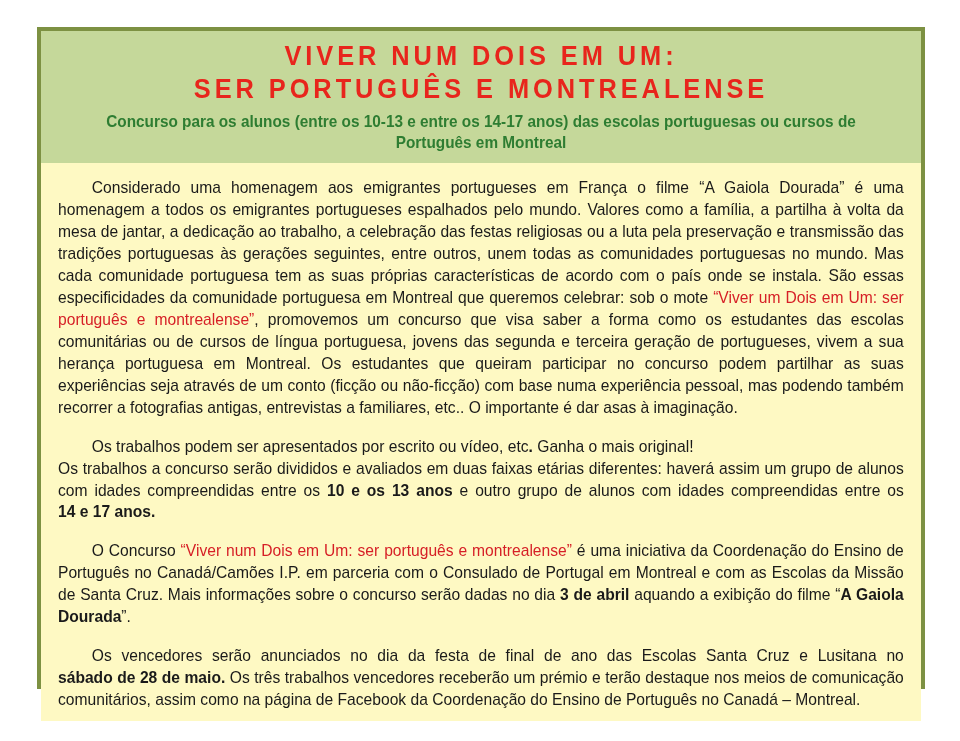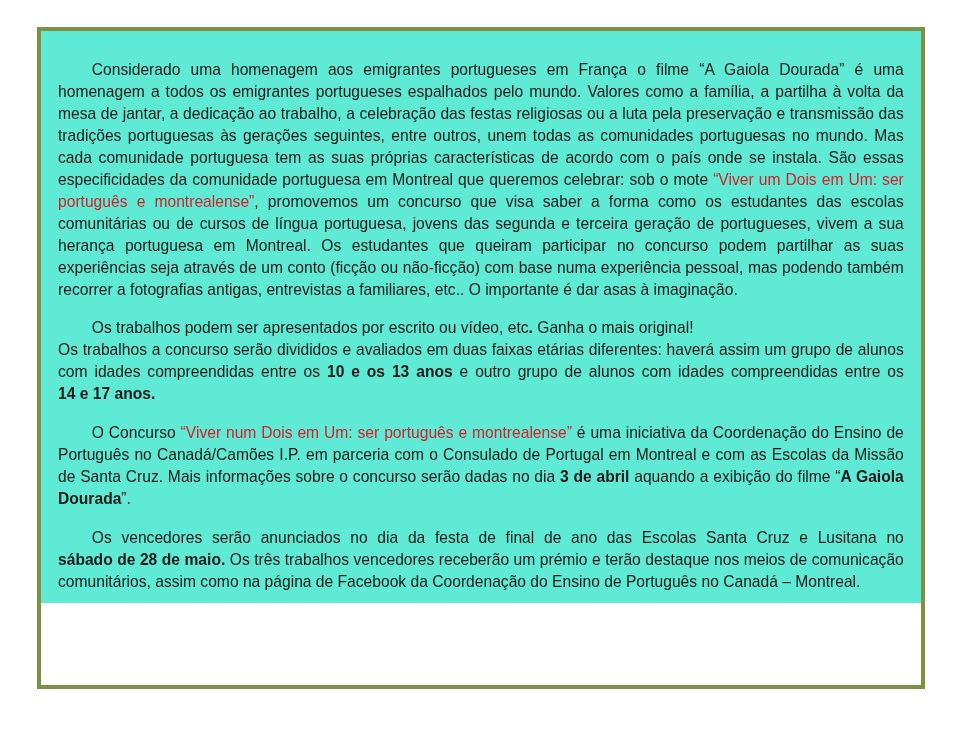--- a/index.html
+++ b/index.html
@@ -47,22 +47,22 @@
     font-weight: bold;
     font-size: 16.5px;
     line-height: 1.25;
     margin-top: 5px;
     transform: scaleX(0.93);
     transform-origin: center;
   }
 
   
   .body-area {
-    background: #5eead4;
-    padding: 28px 17px 10px 17px;
+    background: #fef9c3;
+    padding: 14px 17px 10px 17px;
   }
   p {
     margin: 0 0 0 0;
     color: #1a1a1a;
     font-size: 16.2px;
     line-height: 1.355;
     text-align: justify;
     text-justify: inter-word;
     transform: scaleX(0.965);
     transform-origin: left top;
@@ -72,20 +72,25 @@
   p.gap    { margin-top: 17px; }
   .red  { color: #d61f26; }
   .bold { font-weight: bold; }
   .nowrap { white-space: nowrap; }
 </style>
 </head>
 <body>
 
 <div class="poster">
 
+  <div class="header-band">
+    <div class="title-line">VIVER NUM DOIS EM UM:</div>
+    <div class="title-line">SER PORTUGUÊS E MONTREALENSE</div>
+    <div class="subtitle">Concurso para os alunos (entre os 10-13 e entre os 14-17 anos) das escolas portuguesas ou cursos de Português em Montreal</div>
+  </div>
 
   <div class="body-area">
 
     <p class="indent"><span>Considerado uma homenagem aos emigrantes portugueses em França o filme “A Gaiola Dourada” é uma homenagem a todos os emigrantes portugueses espalhados pelo mundo. Valores como a família, a partilha à volta da mesa de jantar, a dedicação ao trabalho, a celebração das festas religiosas ou a luta pela preservação e transmissão das tradições portuguesas às gerações seguintes, entre outros, unem todas as comunidades portuguesas no mundo. Mas cada comunidade portuguesa tem as suas próprias características de acordo com o país onde se instala. São essas especificidades da comunidade portuguesa em Montreal que queremos celebrar: sob o mote </span><span class="red">“Viver um Dois em Um: ser português e montrealense”</span><span>, promovemos um concurso que visa saber a forma como os estudantes das escolas comunitárias ou de cursos de língua portuguesa, jovens das segunda e terceira geração de portugueses, vivem a sua herança portuguesa em Montreal. Os estudantes que queiram participar no concurso podem partilhar as suas experiências seja através de um conto (ficção ou não-ficção) com base numa experiência pessoal, mas podendo também recorrer a fotografias antigas, entrevistas a familiares, etc.. O importante é dar asas à imaginação.</span></p>
 
     <p class="indent gap"><span>Os trabalhos podem ser apresentados por escrito ou vídeo, etc</span><span class="bold">.</span><span> Ganha o mais original!</span></p>
 
     <p><span>Os trabalhos a concurso serão divididos e avaliados em duas faixas etárias diferentes: haverá assim um grupo de alunos com idades compreendidas entre os </span><span class="bold nowrap">10 e os 13 anos</span><span> e outro grupo de alunos com idades compreendidas entre os </span><span class="bold nowrap">14 e 17 anos.</span></p>
 
     <p class="indent gap"><span>O Concurso </span><span class="red">“Viver num Dois em Um: ser português e montrealense”</span><span> é uma iniciativa da Coordenação do Ensino de Português no Canadá/Camões I.P. em parceria com o Consulado de Portugal em Montreal e com as Escolas da Missão de Santa Cruz. Mais informações sobre o concurso serão dadas no dia </span><span class="bold nowrap">3 de abril</span><span> aquando a exibição do filme “</span><span class="bold">A Gaiola Dourada</span><span>”.</span></p>

